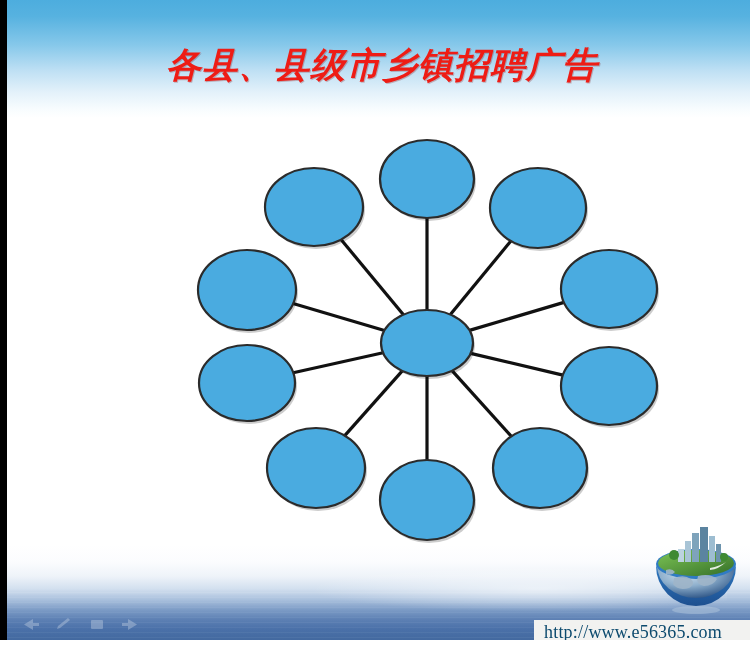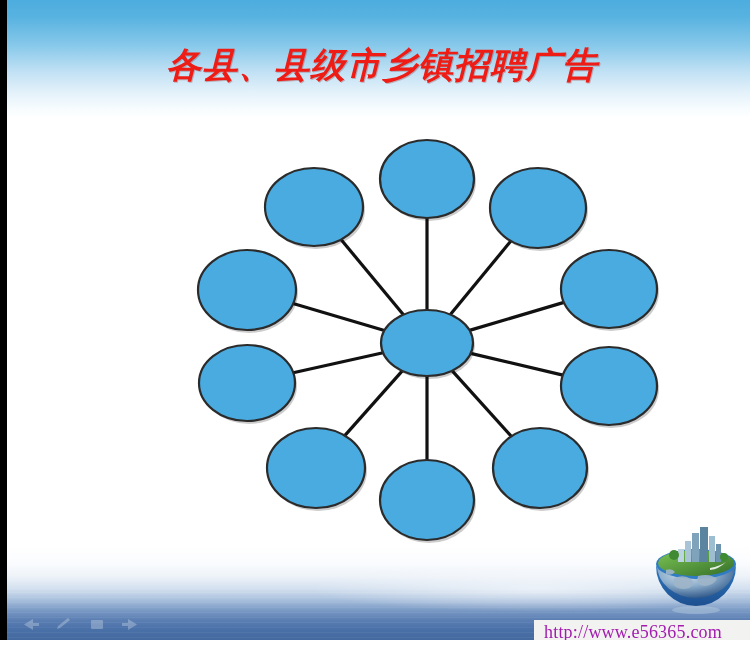--- a/index.html
+++ b/index.html
@@ -103,21 +103,21 @@
     width:223px; height:25px;
     background:#f2f2f0;
     display:flex;
     align-items:center;
     padding-left:10px;
     box-sizing:border-box;
   }
   .url-text{
     font-family:"Liberation Serif","DejaVu Serif",serif;
     font-size:18px;
-    color:#a21caf;
+    color:#0c4a6e;
     letter-spacing:.2px;
     white-space:nowrap;
   }
 
   
   .controls{
     position:absolute;
     left:14px; bottom:8px;
     display:flex;
     gap:13px;

